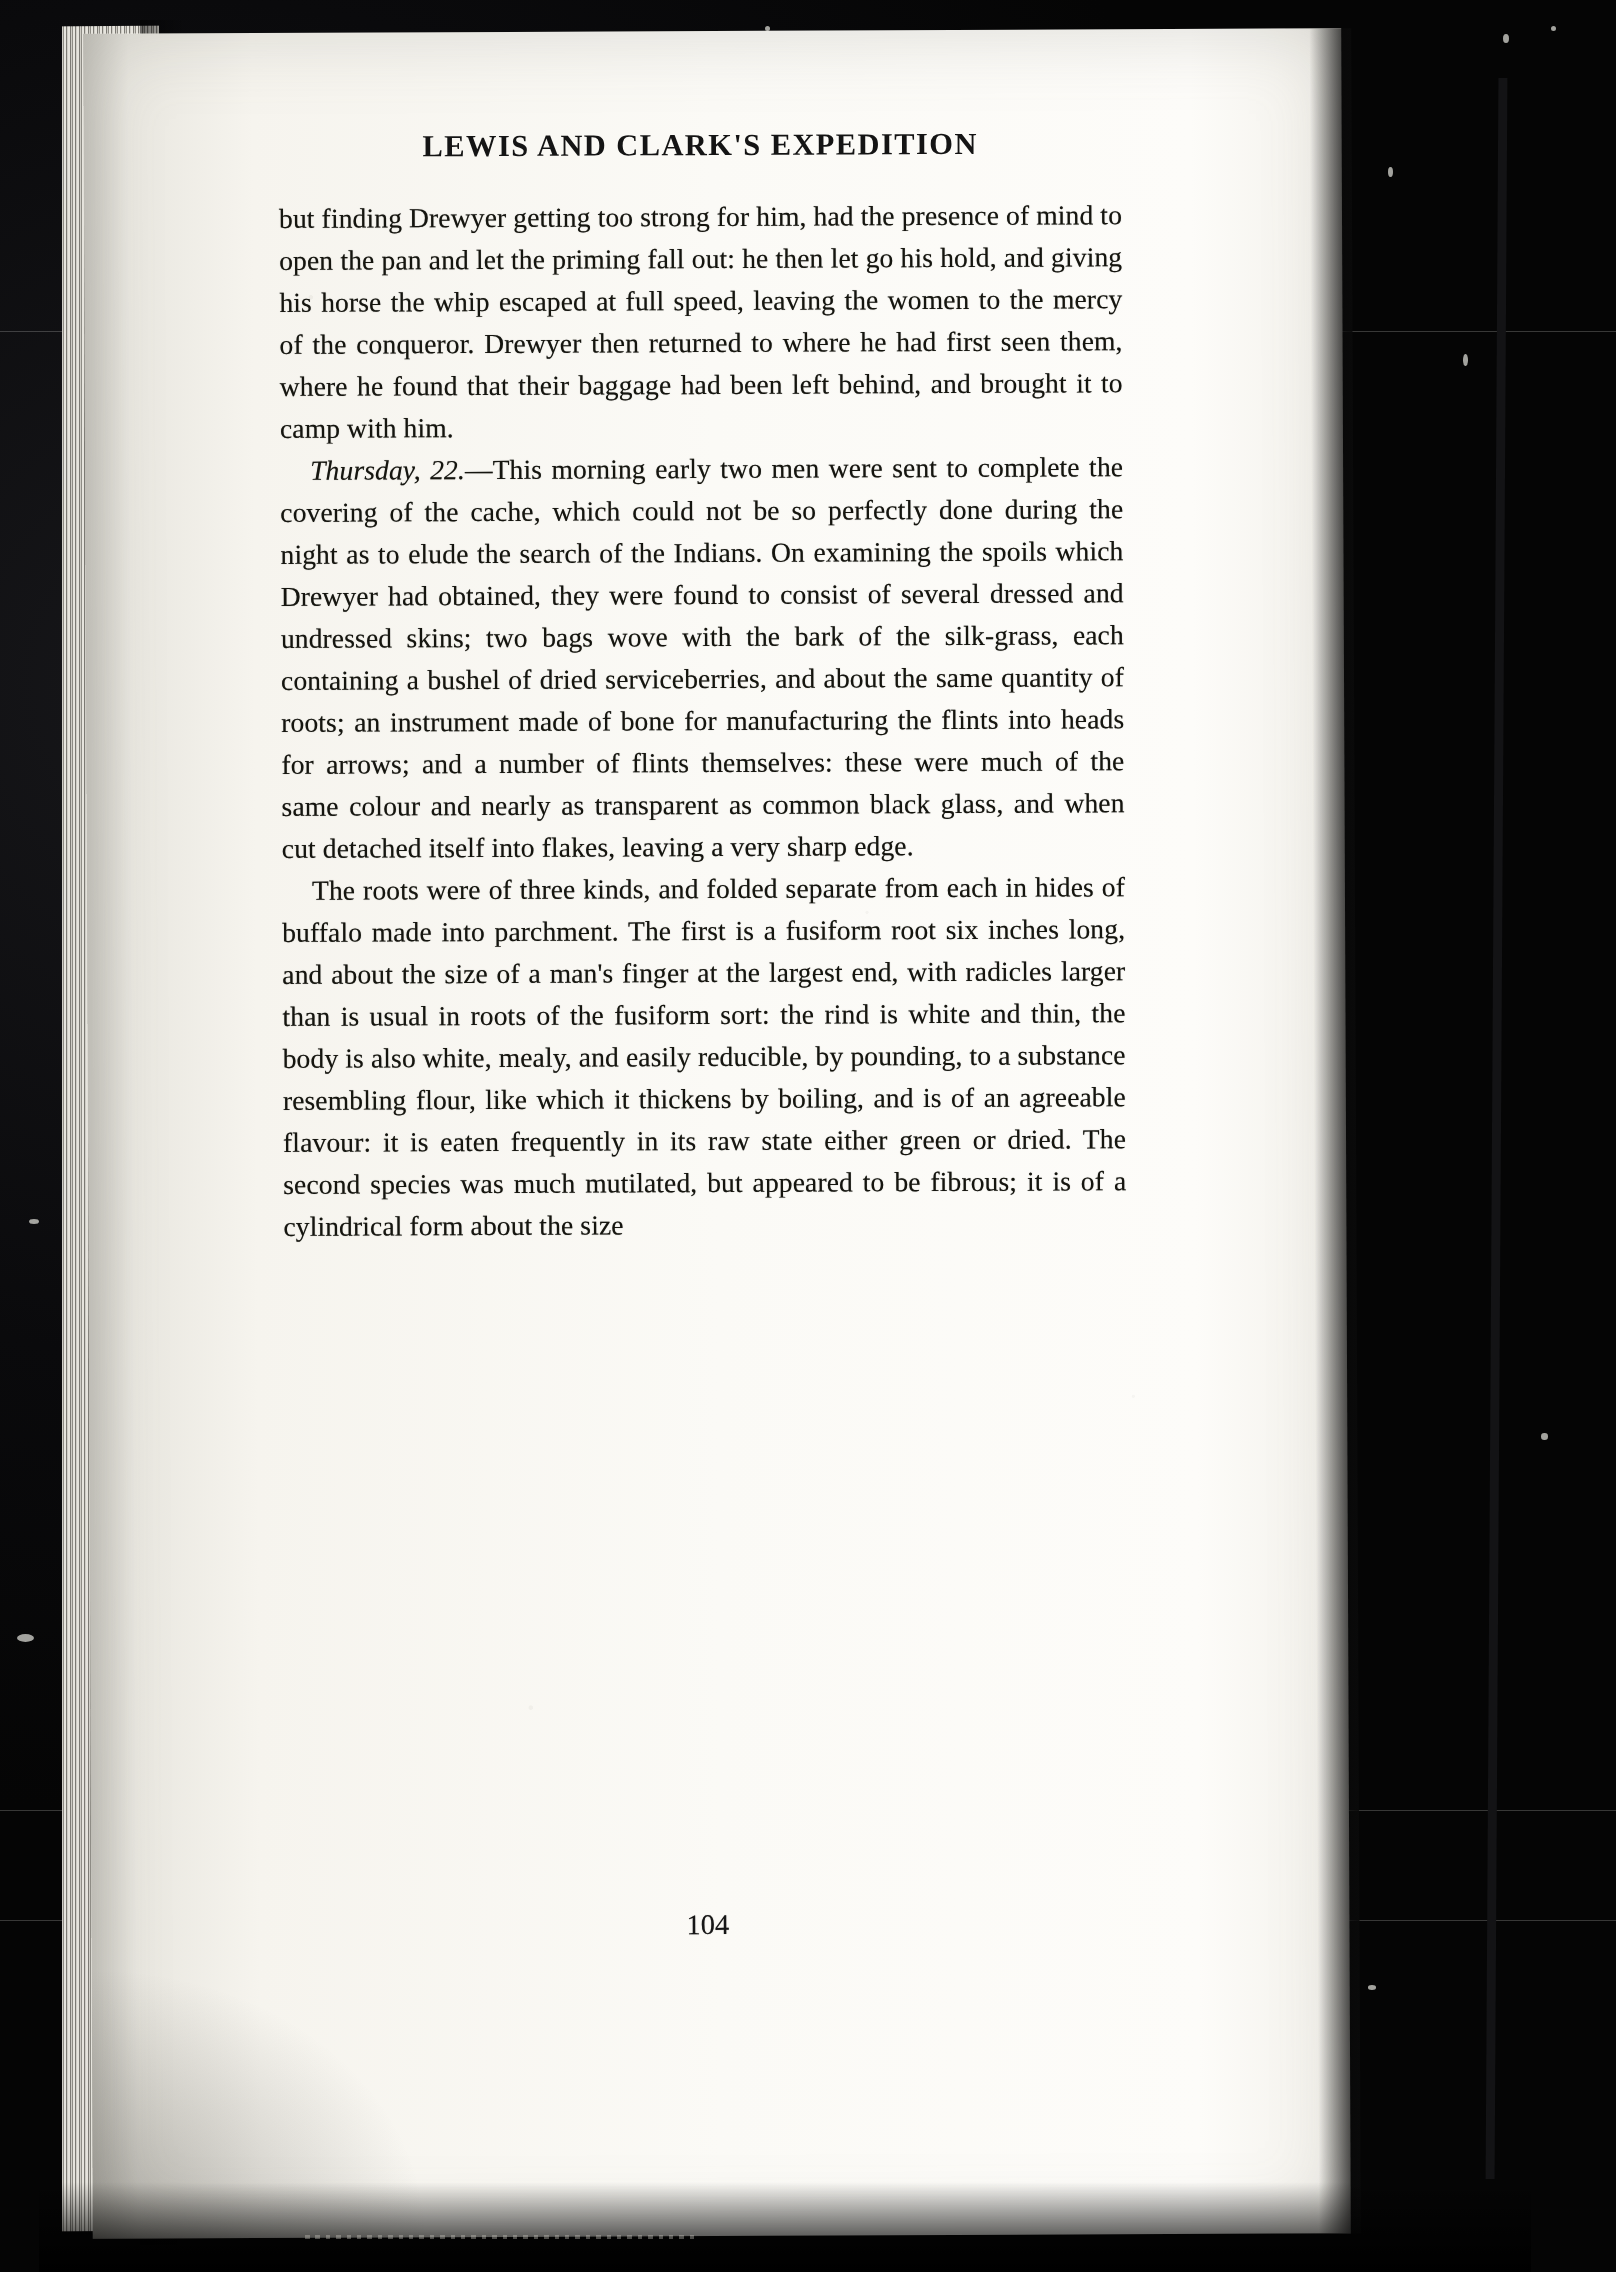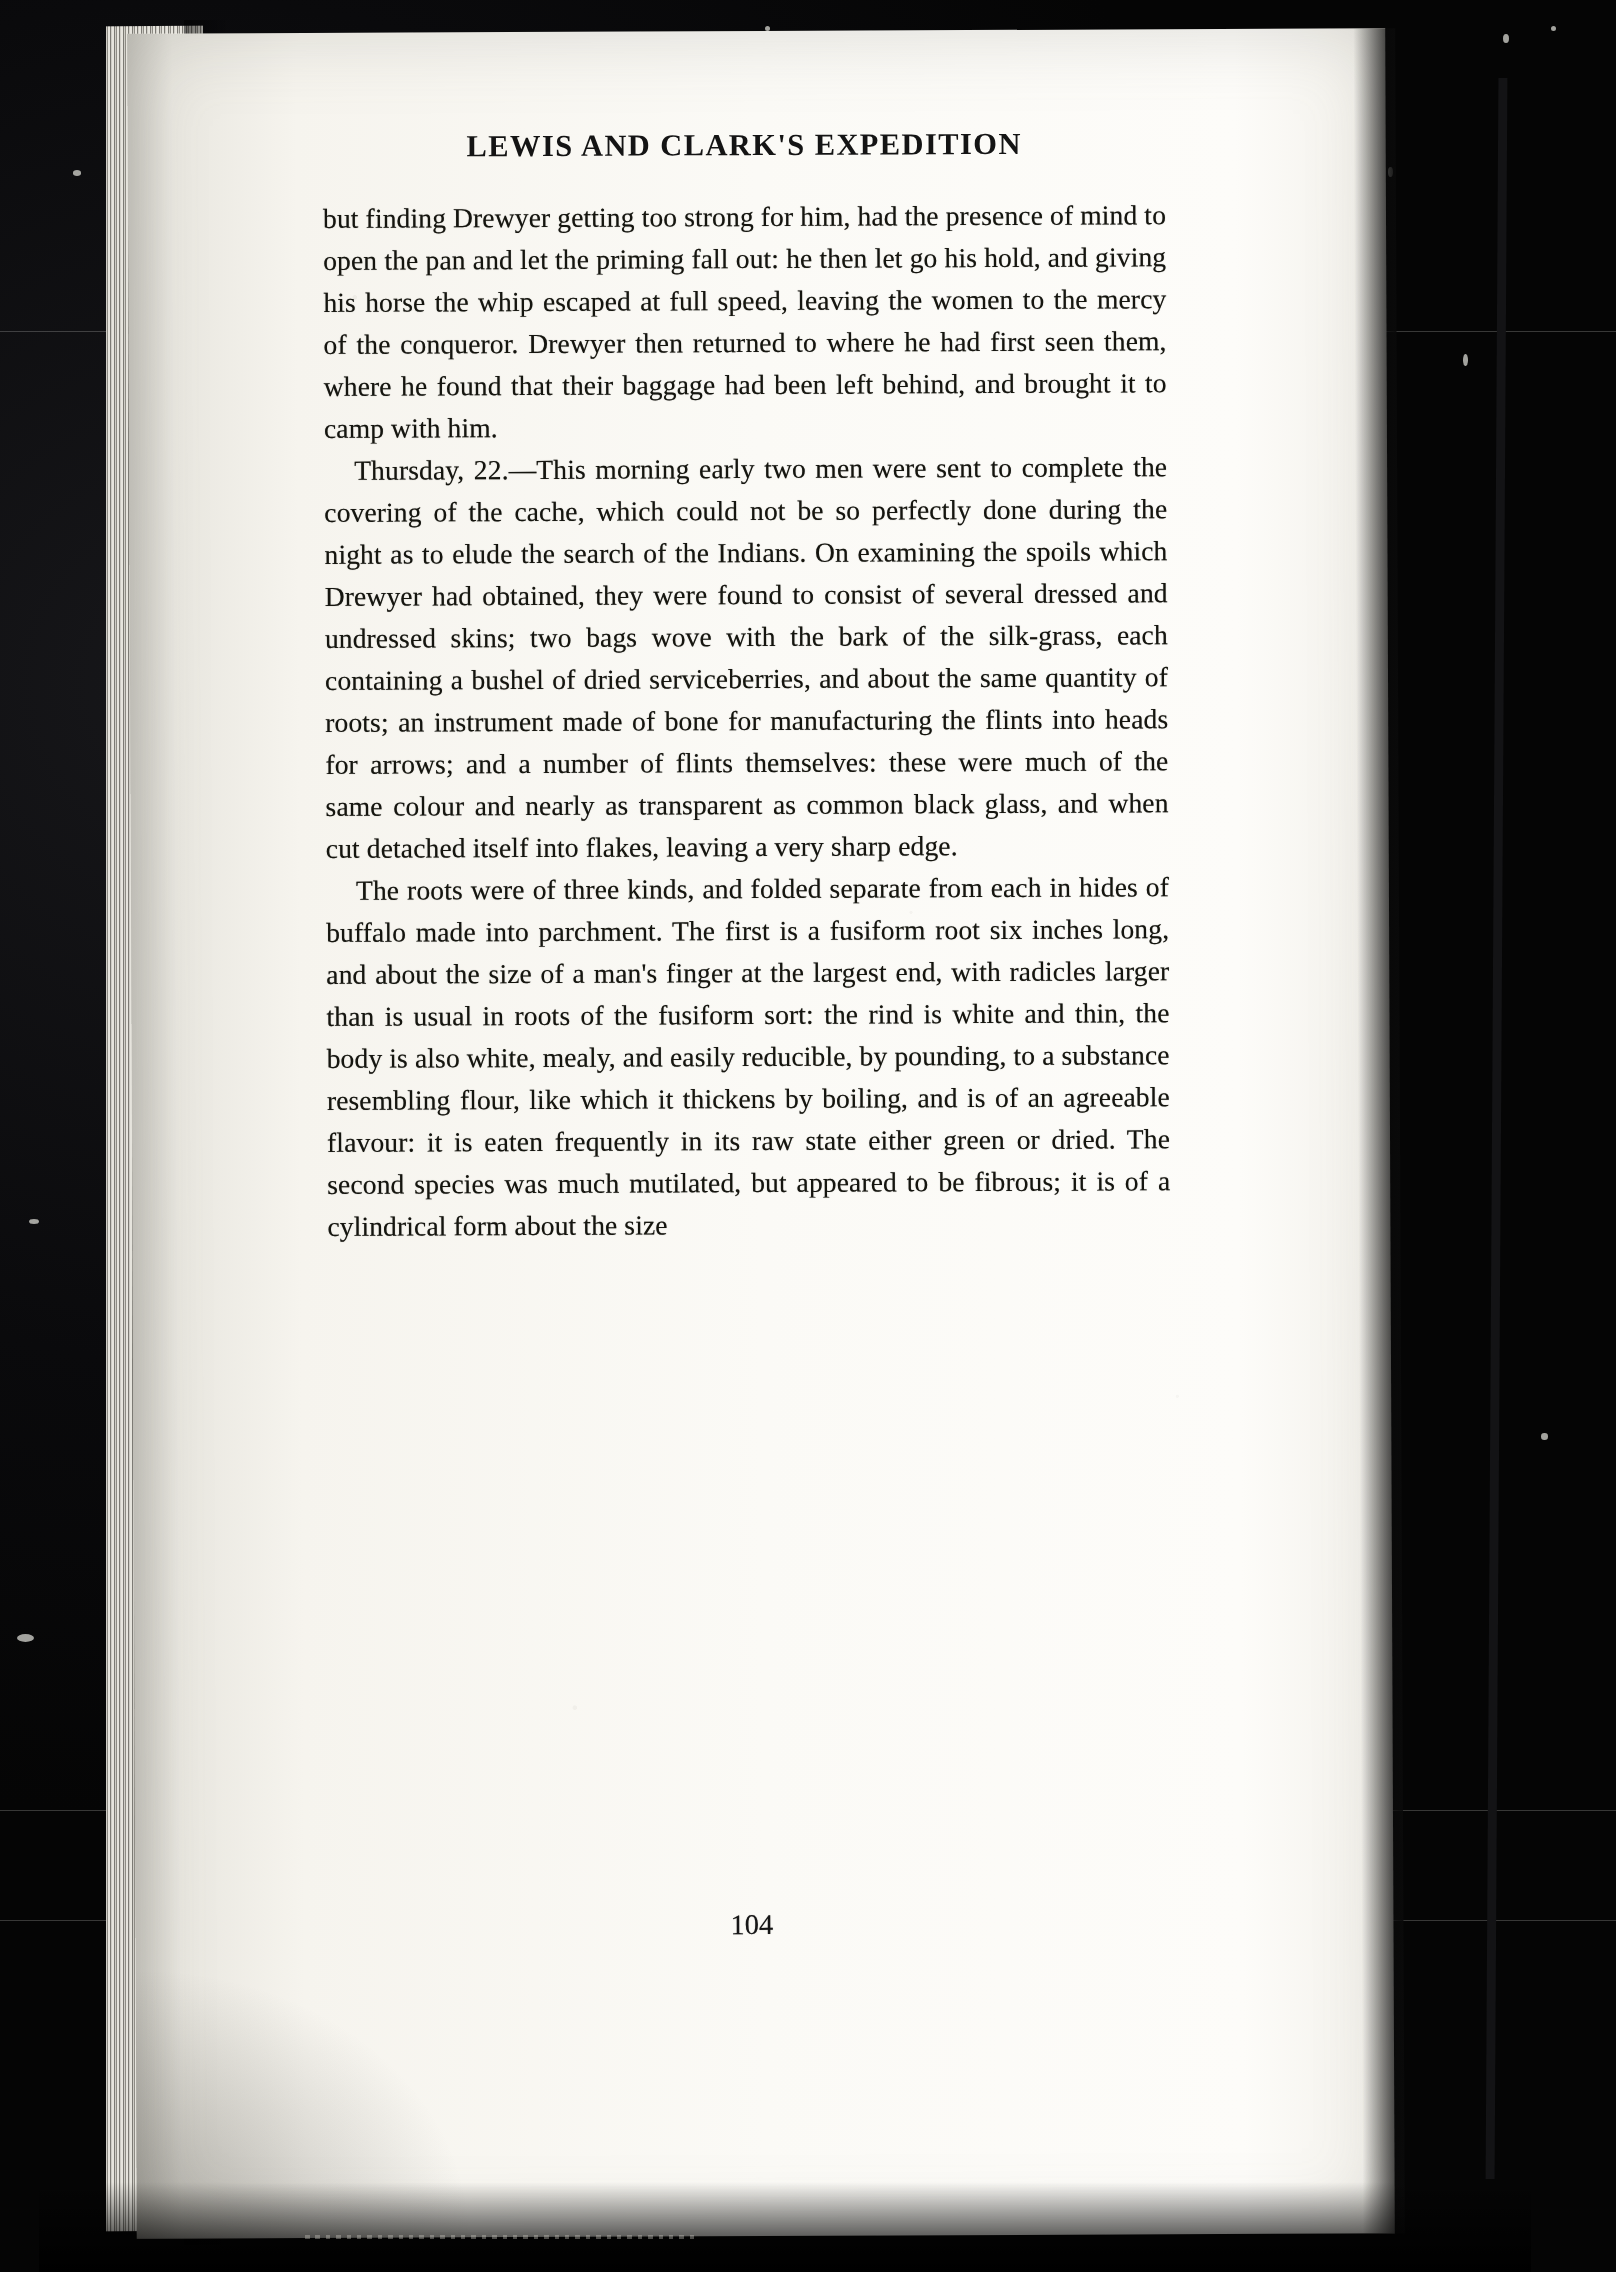--- a/index.html
+++ b/index.html
@@ -41,21 +41,20 @@
     background: rgba(190,190,185,.28);
   }
 
   
   #book-block {
     position: absolute;
     left: 62px;
     top: 19.5px;
     width: 1310px;
     height: 2225px;
-    margin-left: 44px;
   }
 
   
   #page-edges {
     position: absolute;
     left: 0;
     top: 6.5px;
     width: 97px;
     height: 2205px;
     background:
@@ -147,20 +146,21 @@
     text-align: justify;
     text-align-last: left;
     margin: 0;
     letter-spacing: 0.1px;
     -webkit-font-smoothing: none;
   }
   .para.indent { text-indent: 30px; }
   .para + .para { margin-top: 0; }
 
   .date-italic {
+    font-style: italic;
   }
 
   #folio {
     position: absolute;
     left: 195px;
     top: 1878px;
     width: 843px;
     text-align: center;
     font-size: 28.5px;
     color: #161616;

